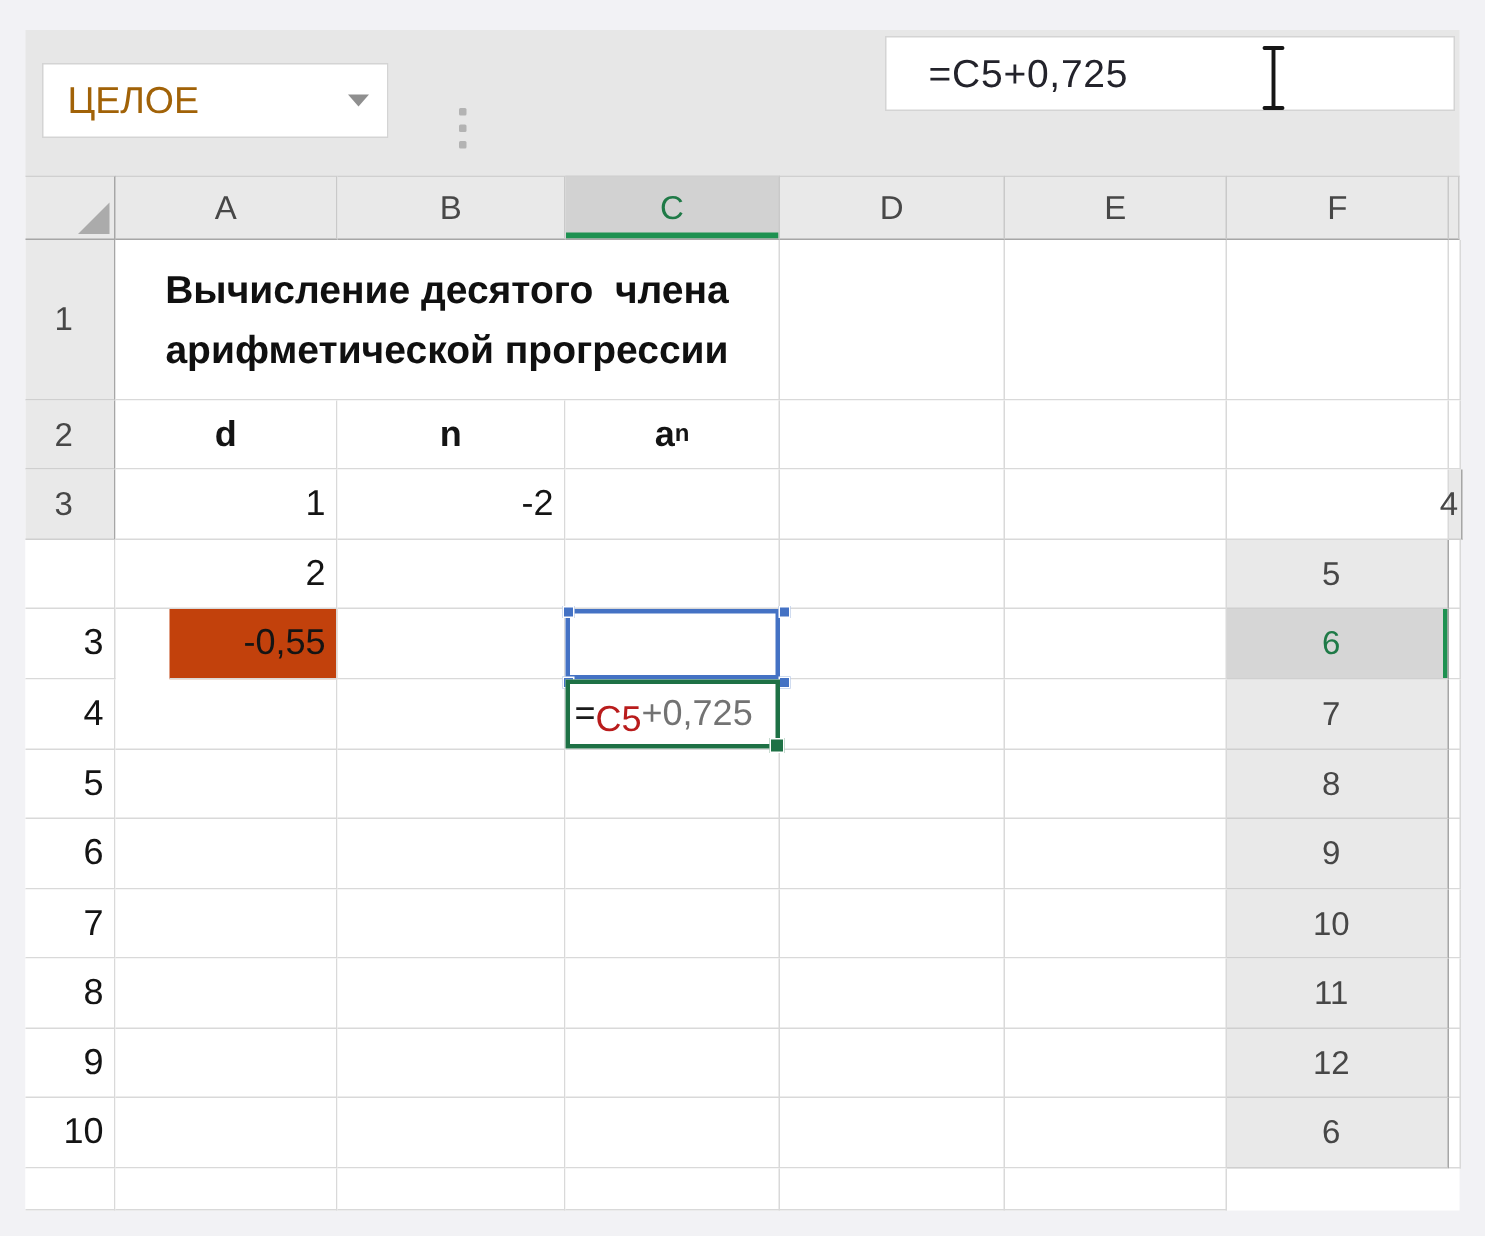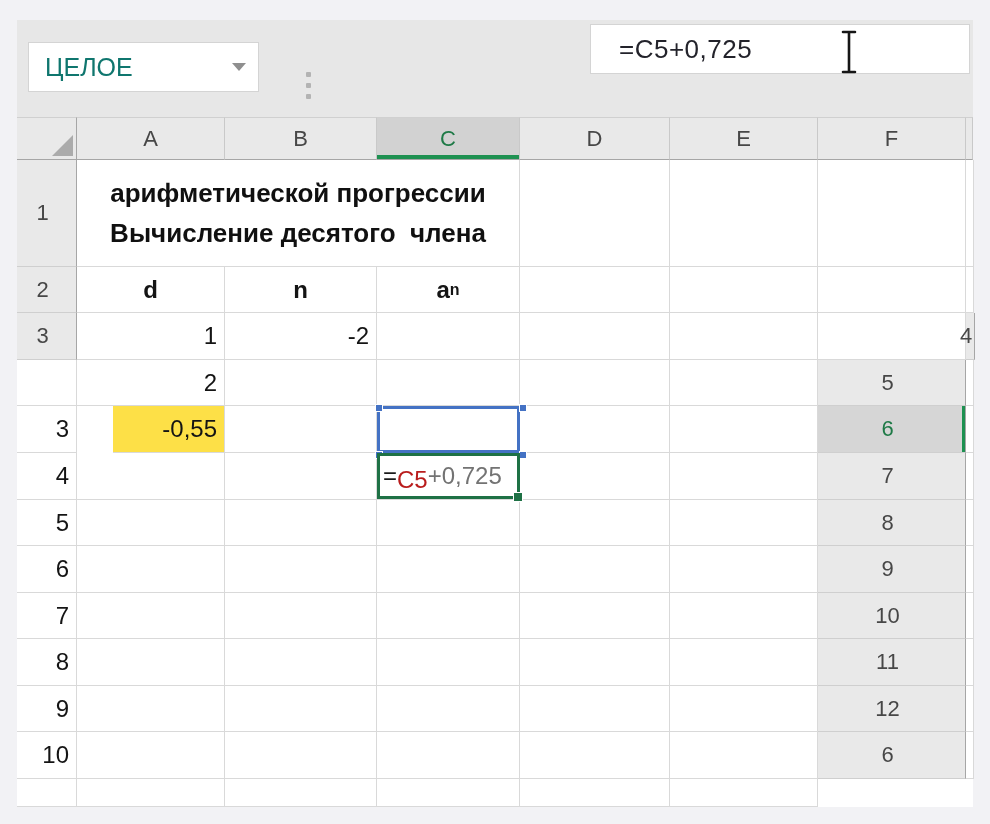--- a/index.html
+++ b/index.html
@@ -2,21 +2,21 @@
 <html><head>
 <meta charset="utf-8">
 <style>
   html,body{margin:0;padding:0;width:990px;height:824px;overflow:hidden;
     background:#f2f2f5;font-family:"Liberation Sans",sans-serif;}
   *{box-sizing:border-box;}
   
   .fbar{position:absolute;left:17px;top:20px;width:956px;height:97px;background:#e7e7e7;}
   .wbox{position:absolute;background:#fff;border:1px solid #d4d4d4;}
   .name-box{left:11px;top:22px;width:231px;height:50px;display:flex;align-items:center;}
-  .name-box .val{padding-left:16px;font-size:25px;color:#0f766e;flex:1;}
+  .name-box .val{padding-left:16px;font-size:25px;color:#a16207;flex:1;}
   .chev{width:0;height:0;border-left:7px solid transparent;border-right:7px solid transparent;
     border-top:8px solid #8f8f8f;margin-right:12px;}
   .dots{position:absolute;left:289px;top:52px;display:flex;flex-direction:column;gap:6px;}
   .dots i{width:5px;height:5px;background:#b3b3b3;border-radius:1px;}
   .btns{left:316px;top:22px;width:250px;height:50px;display:flex;align-items:center;justify-content:space-around;}
   .tbtn{display:flex;align-items:center;justify-content:center;width:44px;height:44px;background:transparent;border:0;padding:0;}
   .fx{font-family:"DejaVu Serif",serif;font-style:italic;color:#5b5b5b;font-size:30px;line-height:1;}
   .finput{left:573px;top:4px;width:380px;height:50px;display:flex;align-items:center;}
   .finput .ftext{padding-left:28px;font-size:26px;color:#23232b;letter-spacing:.5px;}
   .ibeam{position:absolute;left:248px;top:5px;}
@@ -32,21 +32,21 @@
   .colhdr.active{background:#d2d2d2;color:#1f7a47;box-shadow:inset 0 -4px 0 #1e9151;}
   .rowhdr{background:#e9e9e9;border-right:1px solid #a6a6a6;border-bottom:1px solid #cfcfcf;
     display:flex;align-items:center;justify-content:center;padding-right:8px;
     font-size:22px;color:#474747;}
   .rowhdr.active{background:#d6d6d6;color:#1f7a47;box-shadow:inset -3px 0 0 #1e9151;}
   .cell{background:#fff;border-right:1px solid #d9d9d9;border-bottom:1px solid #d9d9d9;
     display:flex;align-items:center;justify-content:flex-end;padding-right:7px;
     font-size:24px;color:#141414;overflow:hidden;}
   .cell.hdr{justify-content:center;padding-right:0;font-weight:700;}
   .cell.hdr sub{font-size:16px;}
-  .cell.refsel{background:#fde047;margin-left:36px;}
+  .cell.refsel{background:#c2410c;margin-left:36px;}
   .mtitle{grid-column:span 3;background:#fff;border-right:1px solid #d9d9d9;border-bottom:1px solid #d9d9d9;
     display:flex;flex-direction:column;align-items:center;justify-content:center;
     font-weight:700;font-size:26px;color:#101010;line-height:40px;white-space:pre;}
   
   .sel-box{position:absolute;left:360px;top:289px;width:143px;height:47px;
     border:3px solid #4472c4;pointer-events:none;}
   .hdl{position:absolute;width:8px;height:8px;background:#4472c4;border:1px solid #fff;}
   .edit-box{position:absolute;left:360px;top:336px;width:143px;height:46px;
     border:3px solid #1e7145;background:#fff;display:flex;align-items:center;
     padding-left:3px;font-size:24px;color:#1a1a1a;}
@@ -79,21 +79,21 @@
       <div class="tri"></div>
     </div>
     <div class="colhdr">A</div>
     <div class="colhdr">B</div>
     <div class="colhdr active">C</div>
     <div class="colhdr">D</div>
     <div class="colhdr">E</div>
     <div class="colhdr">F</div>
     <div class="colhdr"></div>
     <div class="rowhdr">1</div>
-    <div class="mtitle"><div class="">арифметической прогрессии</div><div class="">Вычисление десятого  члена</div></div>
+    <div class="mtitle"><div class="">Вычисление десятого  члена</div><div class="">арифметической прогрессии</div></div>
     <div class="cell"></div>
     <div class="cell"></div>
     <div class="cell"></div>
     <div class="cell"></div>
     <div class="rowhdr">2</div>
     <div class="cell hdr">
       <span>d</span>
     </div>
     <div class="cell hdr">
       <span>n</span>

